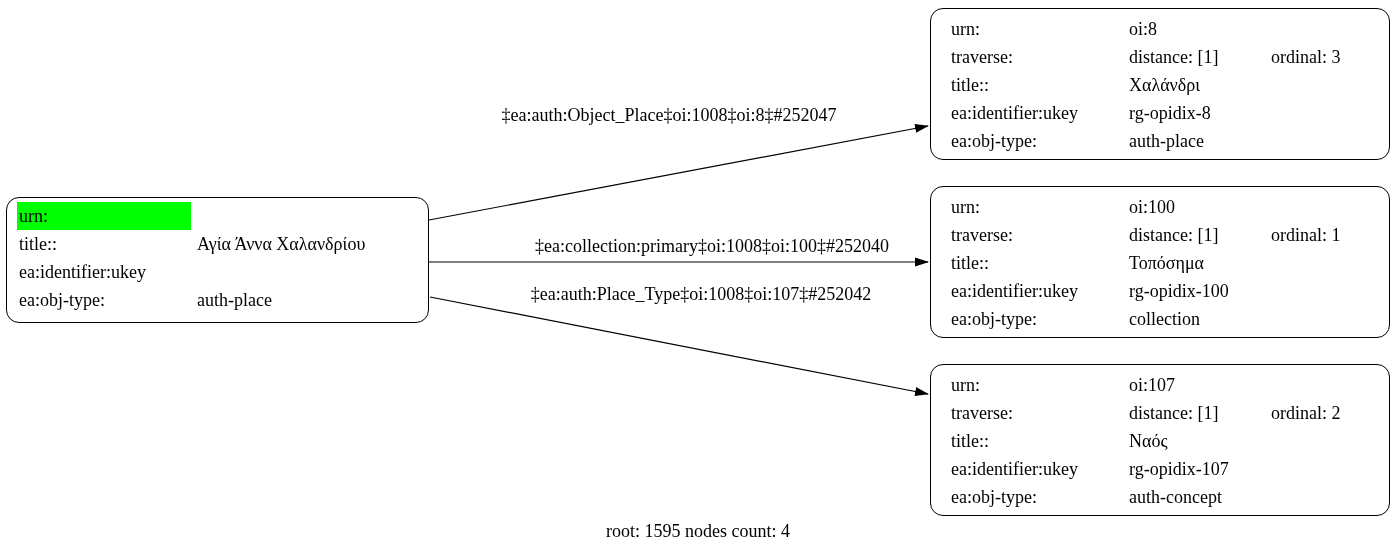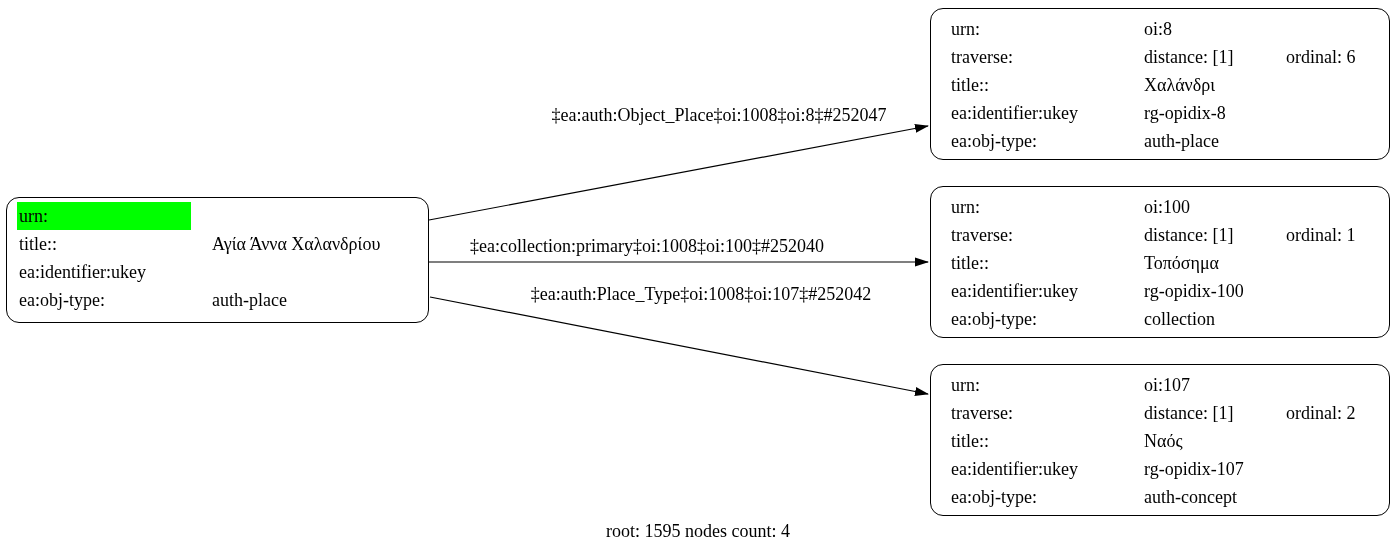--- a/index.html
+++ b/index.html
@@ -49,21 +49,21 @@
     padding: 6px 12px 6px 18px;
   }
   .node-t1 { top: 8px; }
   .node-t2 { top: 186px; }
   .node-t3 { top: 364px; }
   .row {
     display: flex;
     height: 28px;
     line-height: 28px;
     align-items: center;
-    gap: 19px;
+    gap: 4px;
     white-space: nowrap;
   }
   .cell { display: block; }
   .key {
     flex: none;
     width: 172px;
     padding-left: 2px;
   }
   .val {
     flex: 1;
@@ -127,21 +127,21 @@
 
   <div class="node node-target node-t1">
     <div class="row">
       <span class="cell key">urn:</span>
       <span class="cell val">oi:8</span>
     </div>
     <div class="row">
       <span class="cell key">traverse:</span>
       <span class="cell val">
         <span class="dist">distance: [1]</span>
-        <span class="ord">ordinal: 6</span>
+        <span class="ord">ordinal: 3</span>
       </span>
     </div>
     <div class="row">
       <span class="cell key">title::</span>
       <span class="cell val">Χαλάνδρι</span>
     </div>
     <div class="row">
       <span class="cell key">ea:identifier:ukey</span>
       <span class="cell val">rg-opidix-8</span>
     </div>
@@ -196,19 +196,19 @@
     <div class="row">
       <span class="cell key">ea:identifier:ukey</span>
       <span class="cell val">rg-opidix-107</span>
     </div>
     <div class="row">
       <span class="cell key">ea:obj-type:</span>
       <span class="cell val">auth-concept</span>
     </div>
   </div>
 
-  <div class="edge-label" style="left:719px; top:105px;">‡ea:auth:Object_Place‡oi:1008‡oi:8‡#252047</div>
-  <div class="edge-label" style="left:647px; top:236px;">‡ea:collection:primary‡oi:1008‡oi:100‡#252040</div>
+  <div class="edge-label" style="left:669px; top:105px;">‡ea:auth:Object_Place‡oi:1008‡oi:8‡#252047</div>
+  <div class="edge-label" style="left:712px; top:236px;">‡ea:collection:primary‡oi:1008‡oi:100‡#252040</div>
   <div class="edge-label" style="left:701px; top:284px;">‡ea:auth:Place_Type‡oi:1008‡oi:107‡#252042</div>
 
   <div class="caption" style="left:698px; top:521px;">root: 1595 nodes count: 4</div>
 
 </div>
 
 </body></html>

